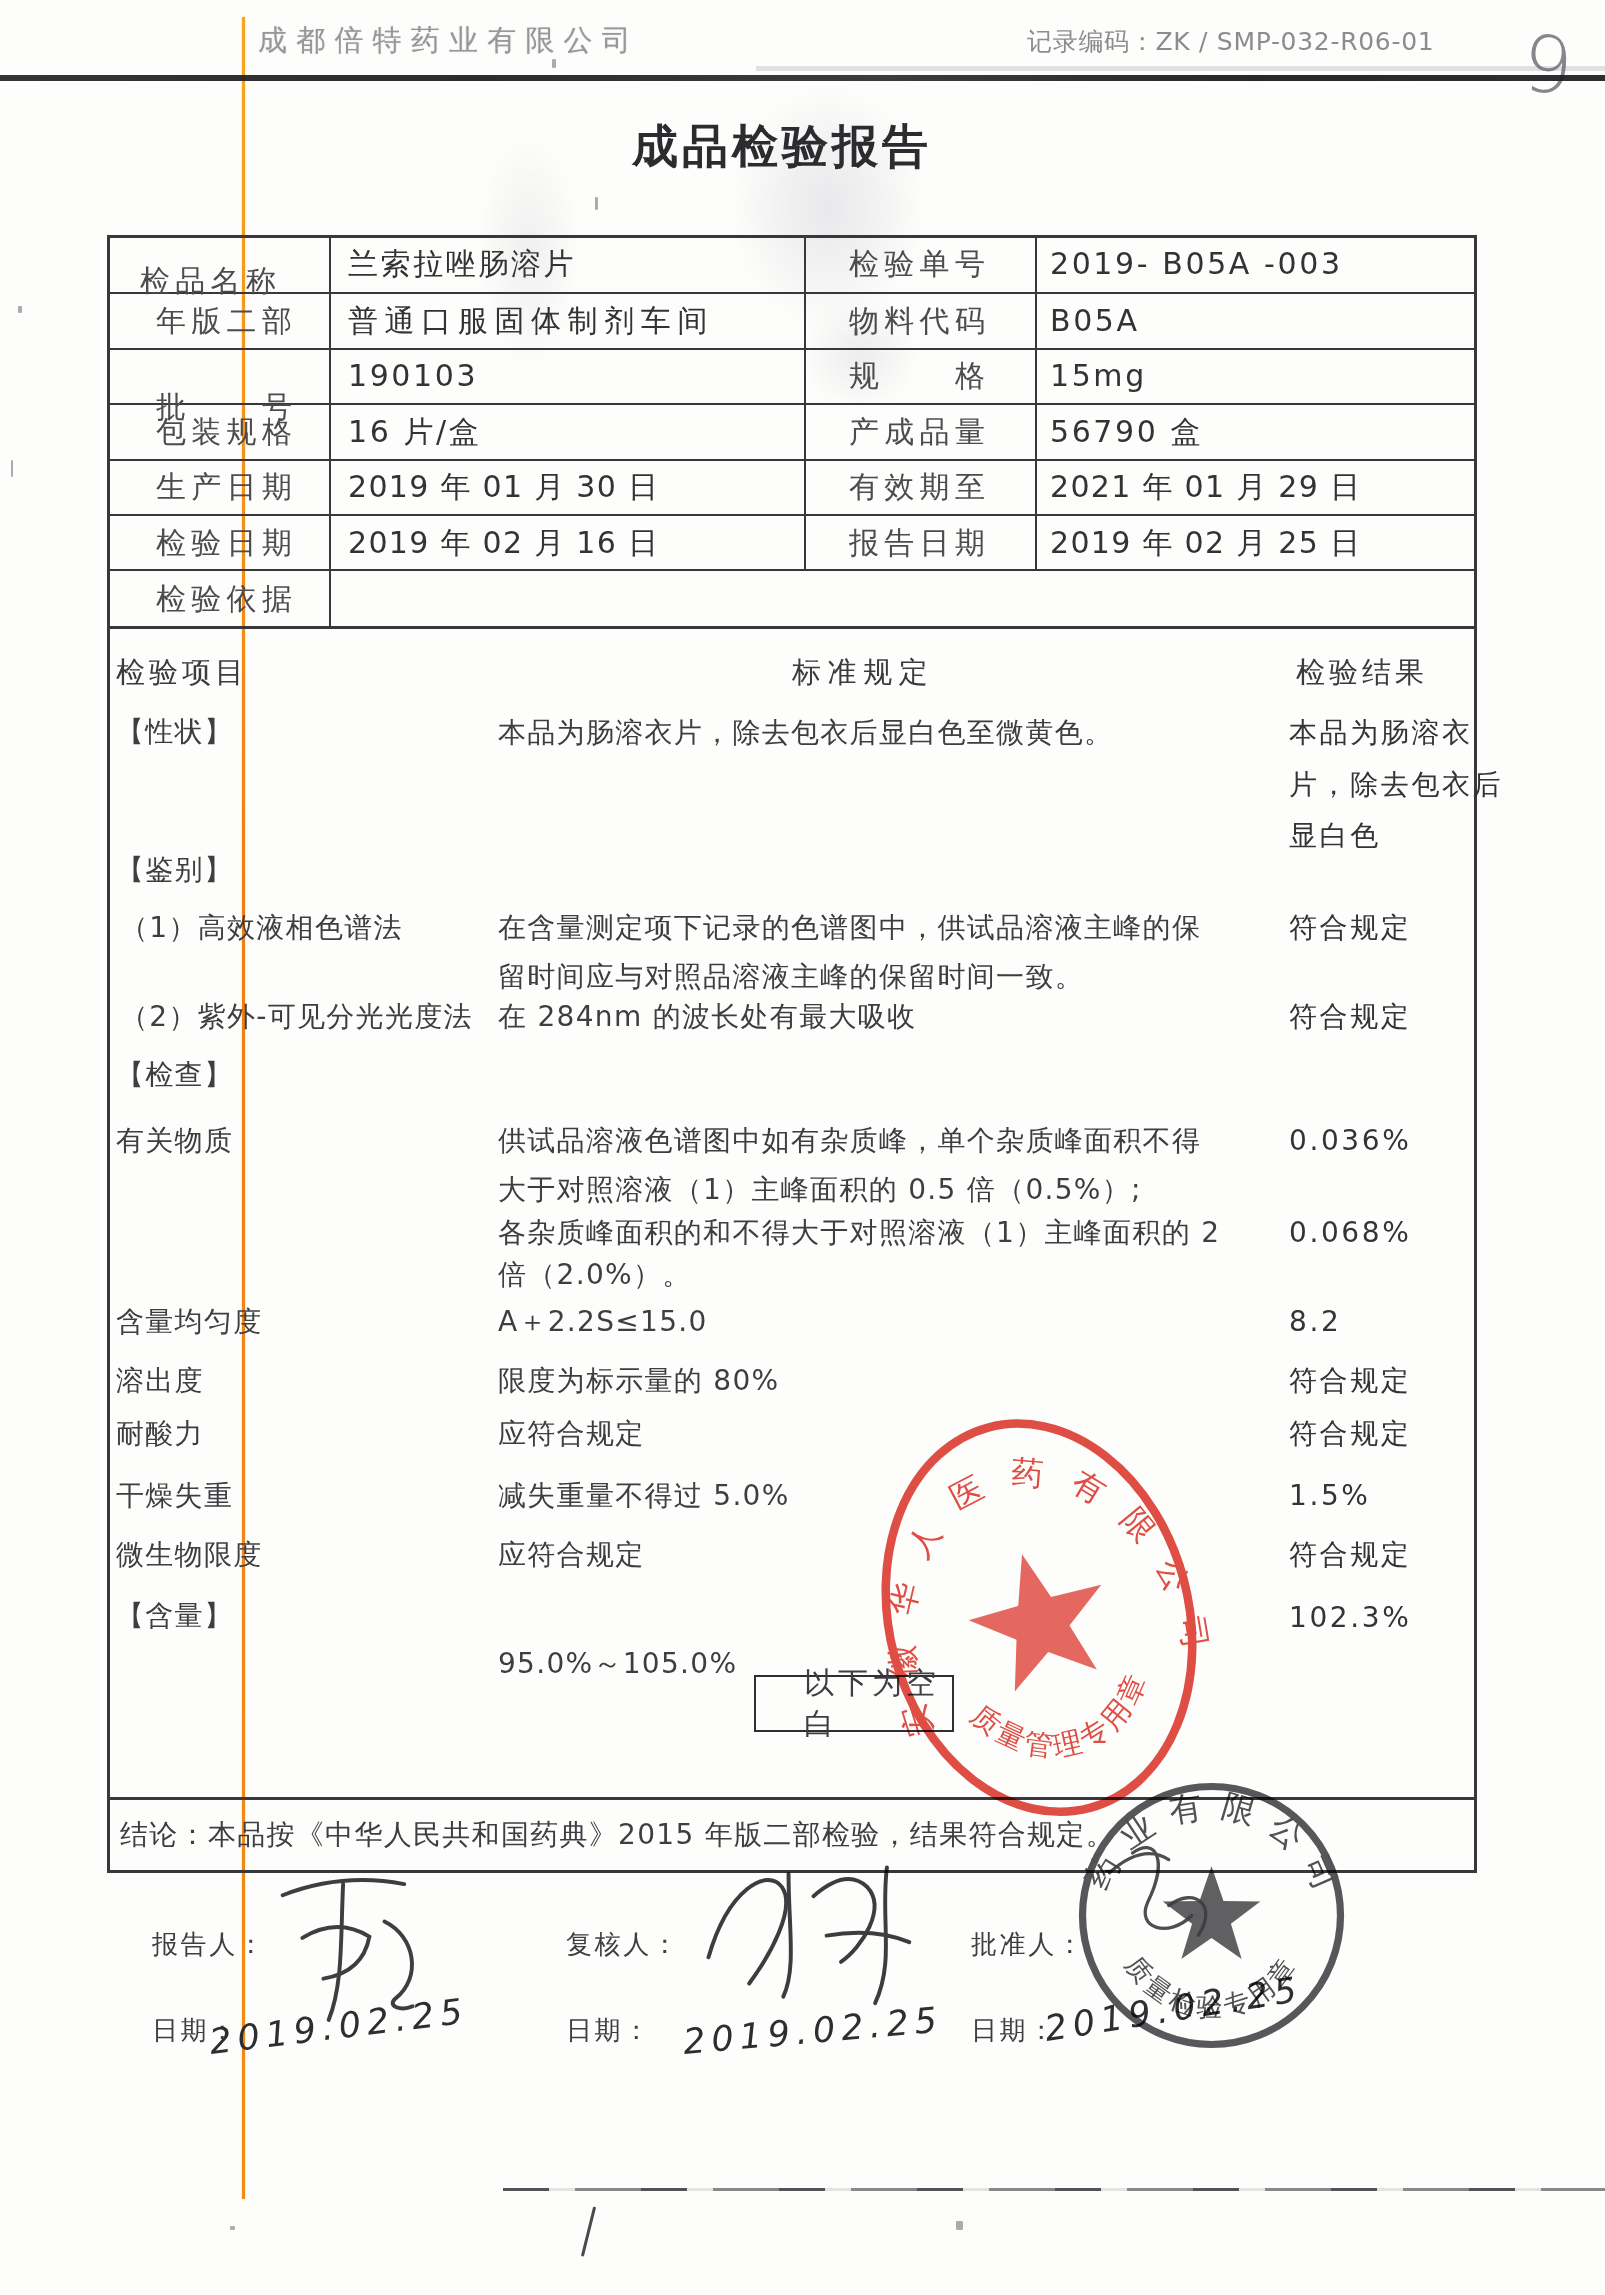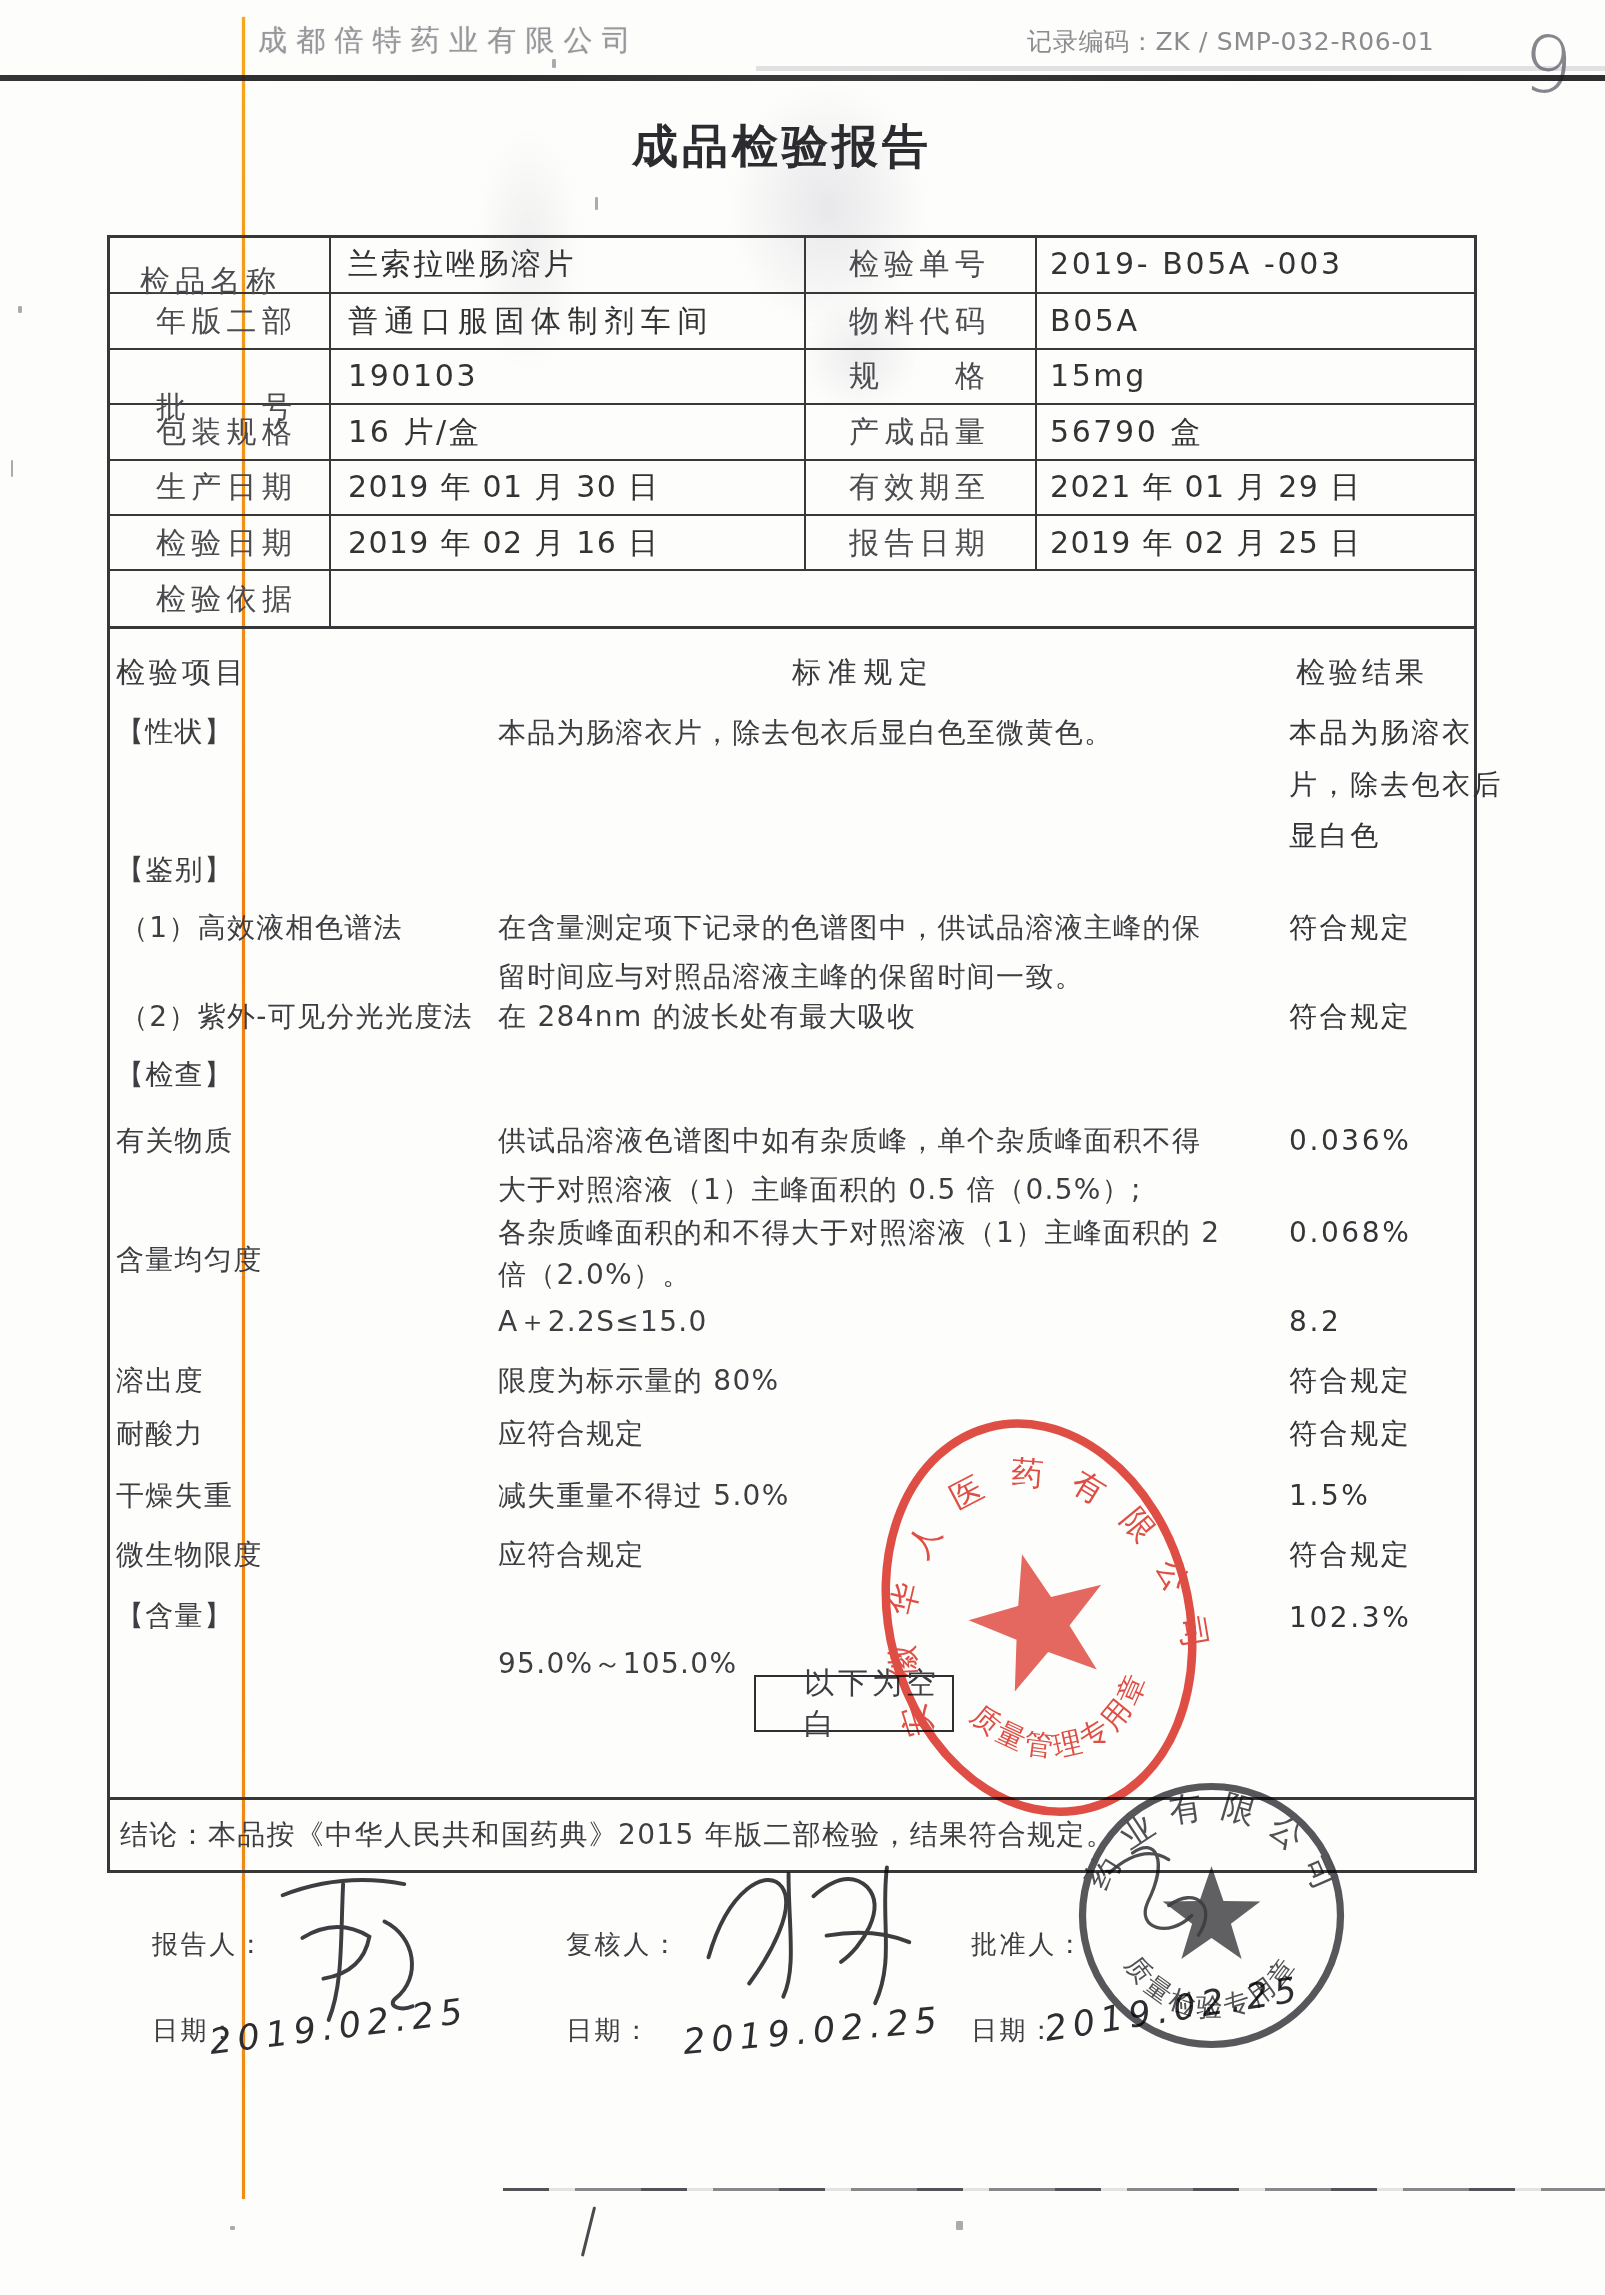--- a/index.html
+++ b/index.html
@@ -127,21 +127,21 @@
   <div class="t itm" style="left:116px;top:1059px;">【检查】</div>
 
   <div class="t itm" style="left:116px;top:1125px;">有关物质</div>
   <div class="t itm" style="left:498px;top:1125px;">供试品溶液色谱图中如有杂质峰，单个杂质峰面积不得</div>
   <div class="t itm" style="left:498px;top:1174px;">大于对照溶液（1）主峰面积的 0.5 倍（0.5%）;</div>
   <div class="t itm" style="left:498px;top:1217px;">各杂质峰面积的和不得大于对照溶液（1）主峰面积的 2</div>
   <div class="t itm" style="left:498px;top:1259px;">倍（2.0%）。</div>
   <div class="t res" style="left:1289px;top:1125px;">0.036%</div>
   <div class="t res" style="left:1289px;top:1217px;">0.068%</div>
 
-  <div class="t itm" style="left:116px;top:1246px;font-family:Liberation Mono, monospace;">含量均匀度</div>
+  <div class="t itm" style="left:116px;top:1306px;">含量均匀度</div>
   <div class="t itm" style="left:498px;top:1306px;">A＋2.2S≤15.0</div>
   <div class="t res" style="left:1289px;top:1306px;">8.2</div>
 
   <div class="t itm" style="left:116px;top:1365px;">溶出度</div>
   <div class="t itm" style="left:498px;top:1365px;">限度为标示量的 80%</div>
   <div class="t res" style="left:1289px;top:1365px;">符合规定</div>
 
   <div class="t itm" style="left:116px;top:1418px;">耐酸力</div>
   <div class="t itm" style="left:498px;top:1418px;">应符合规定</div>
   <div class="t res" style="left:1289px;top:1418px;">符合规定</div>

